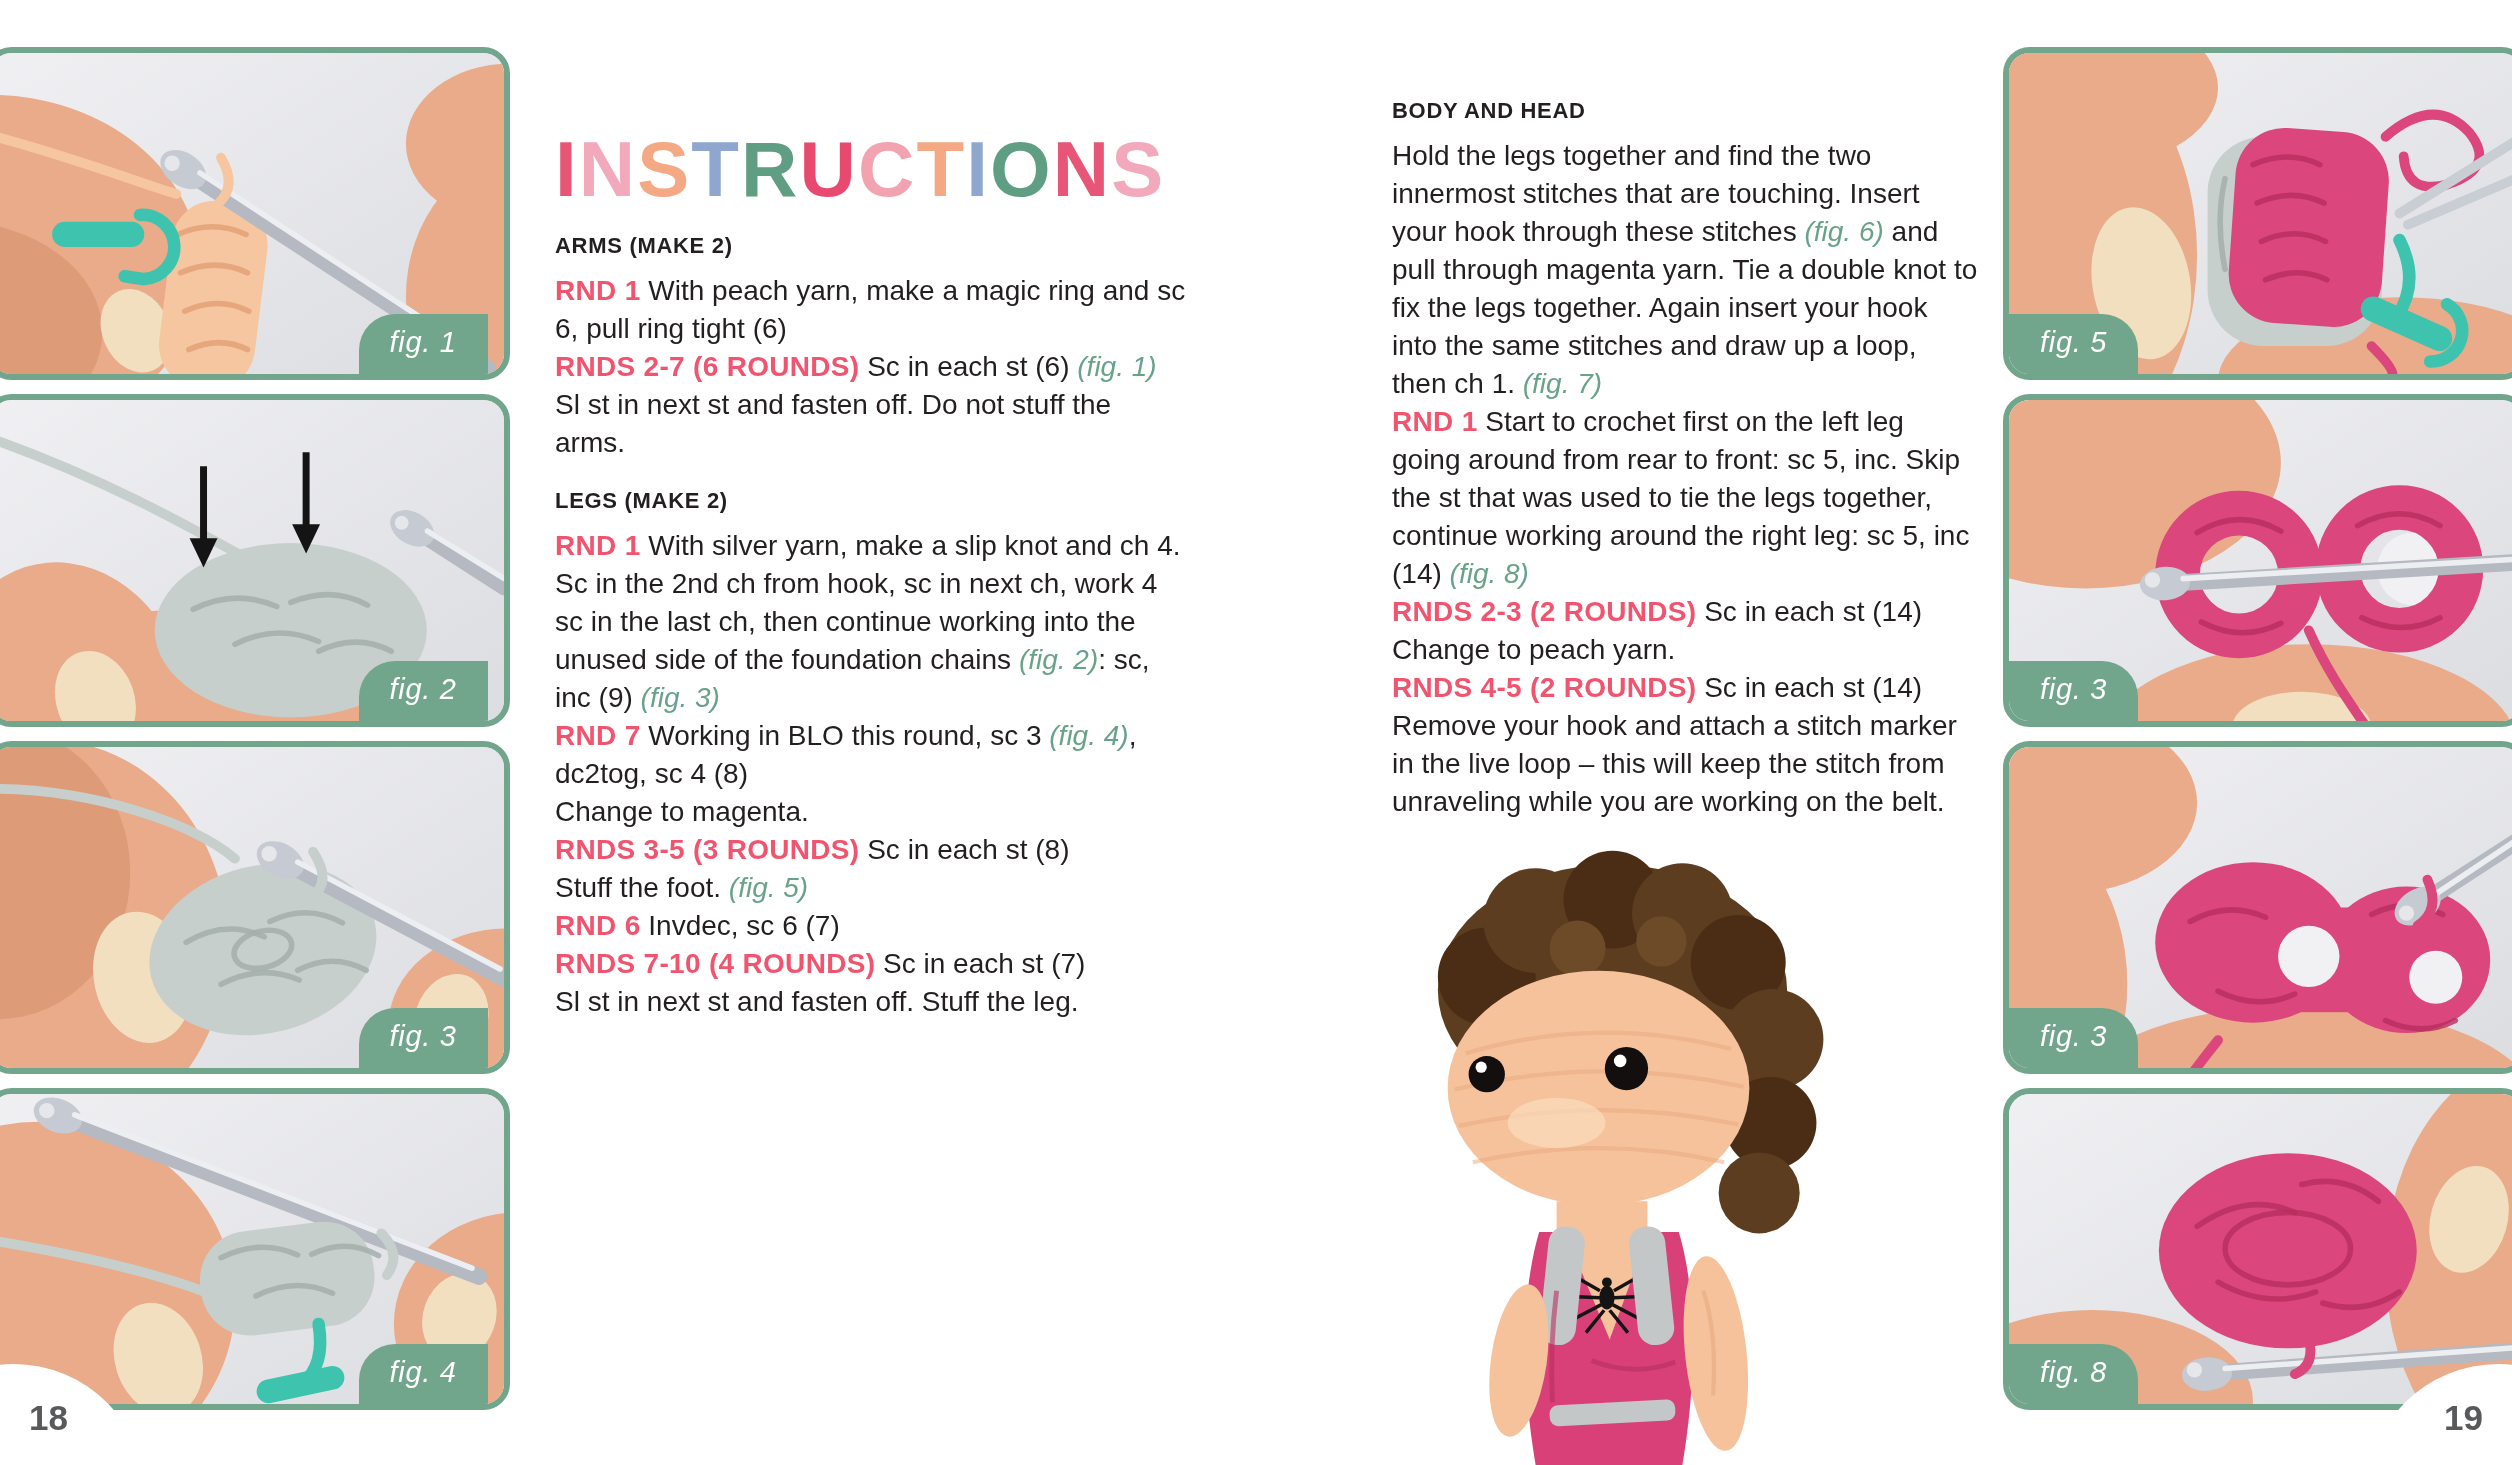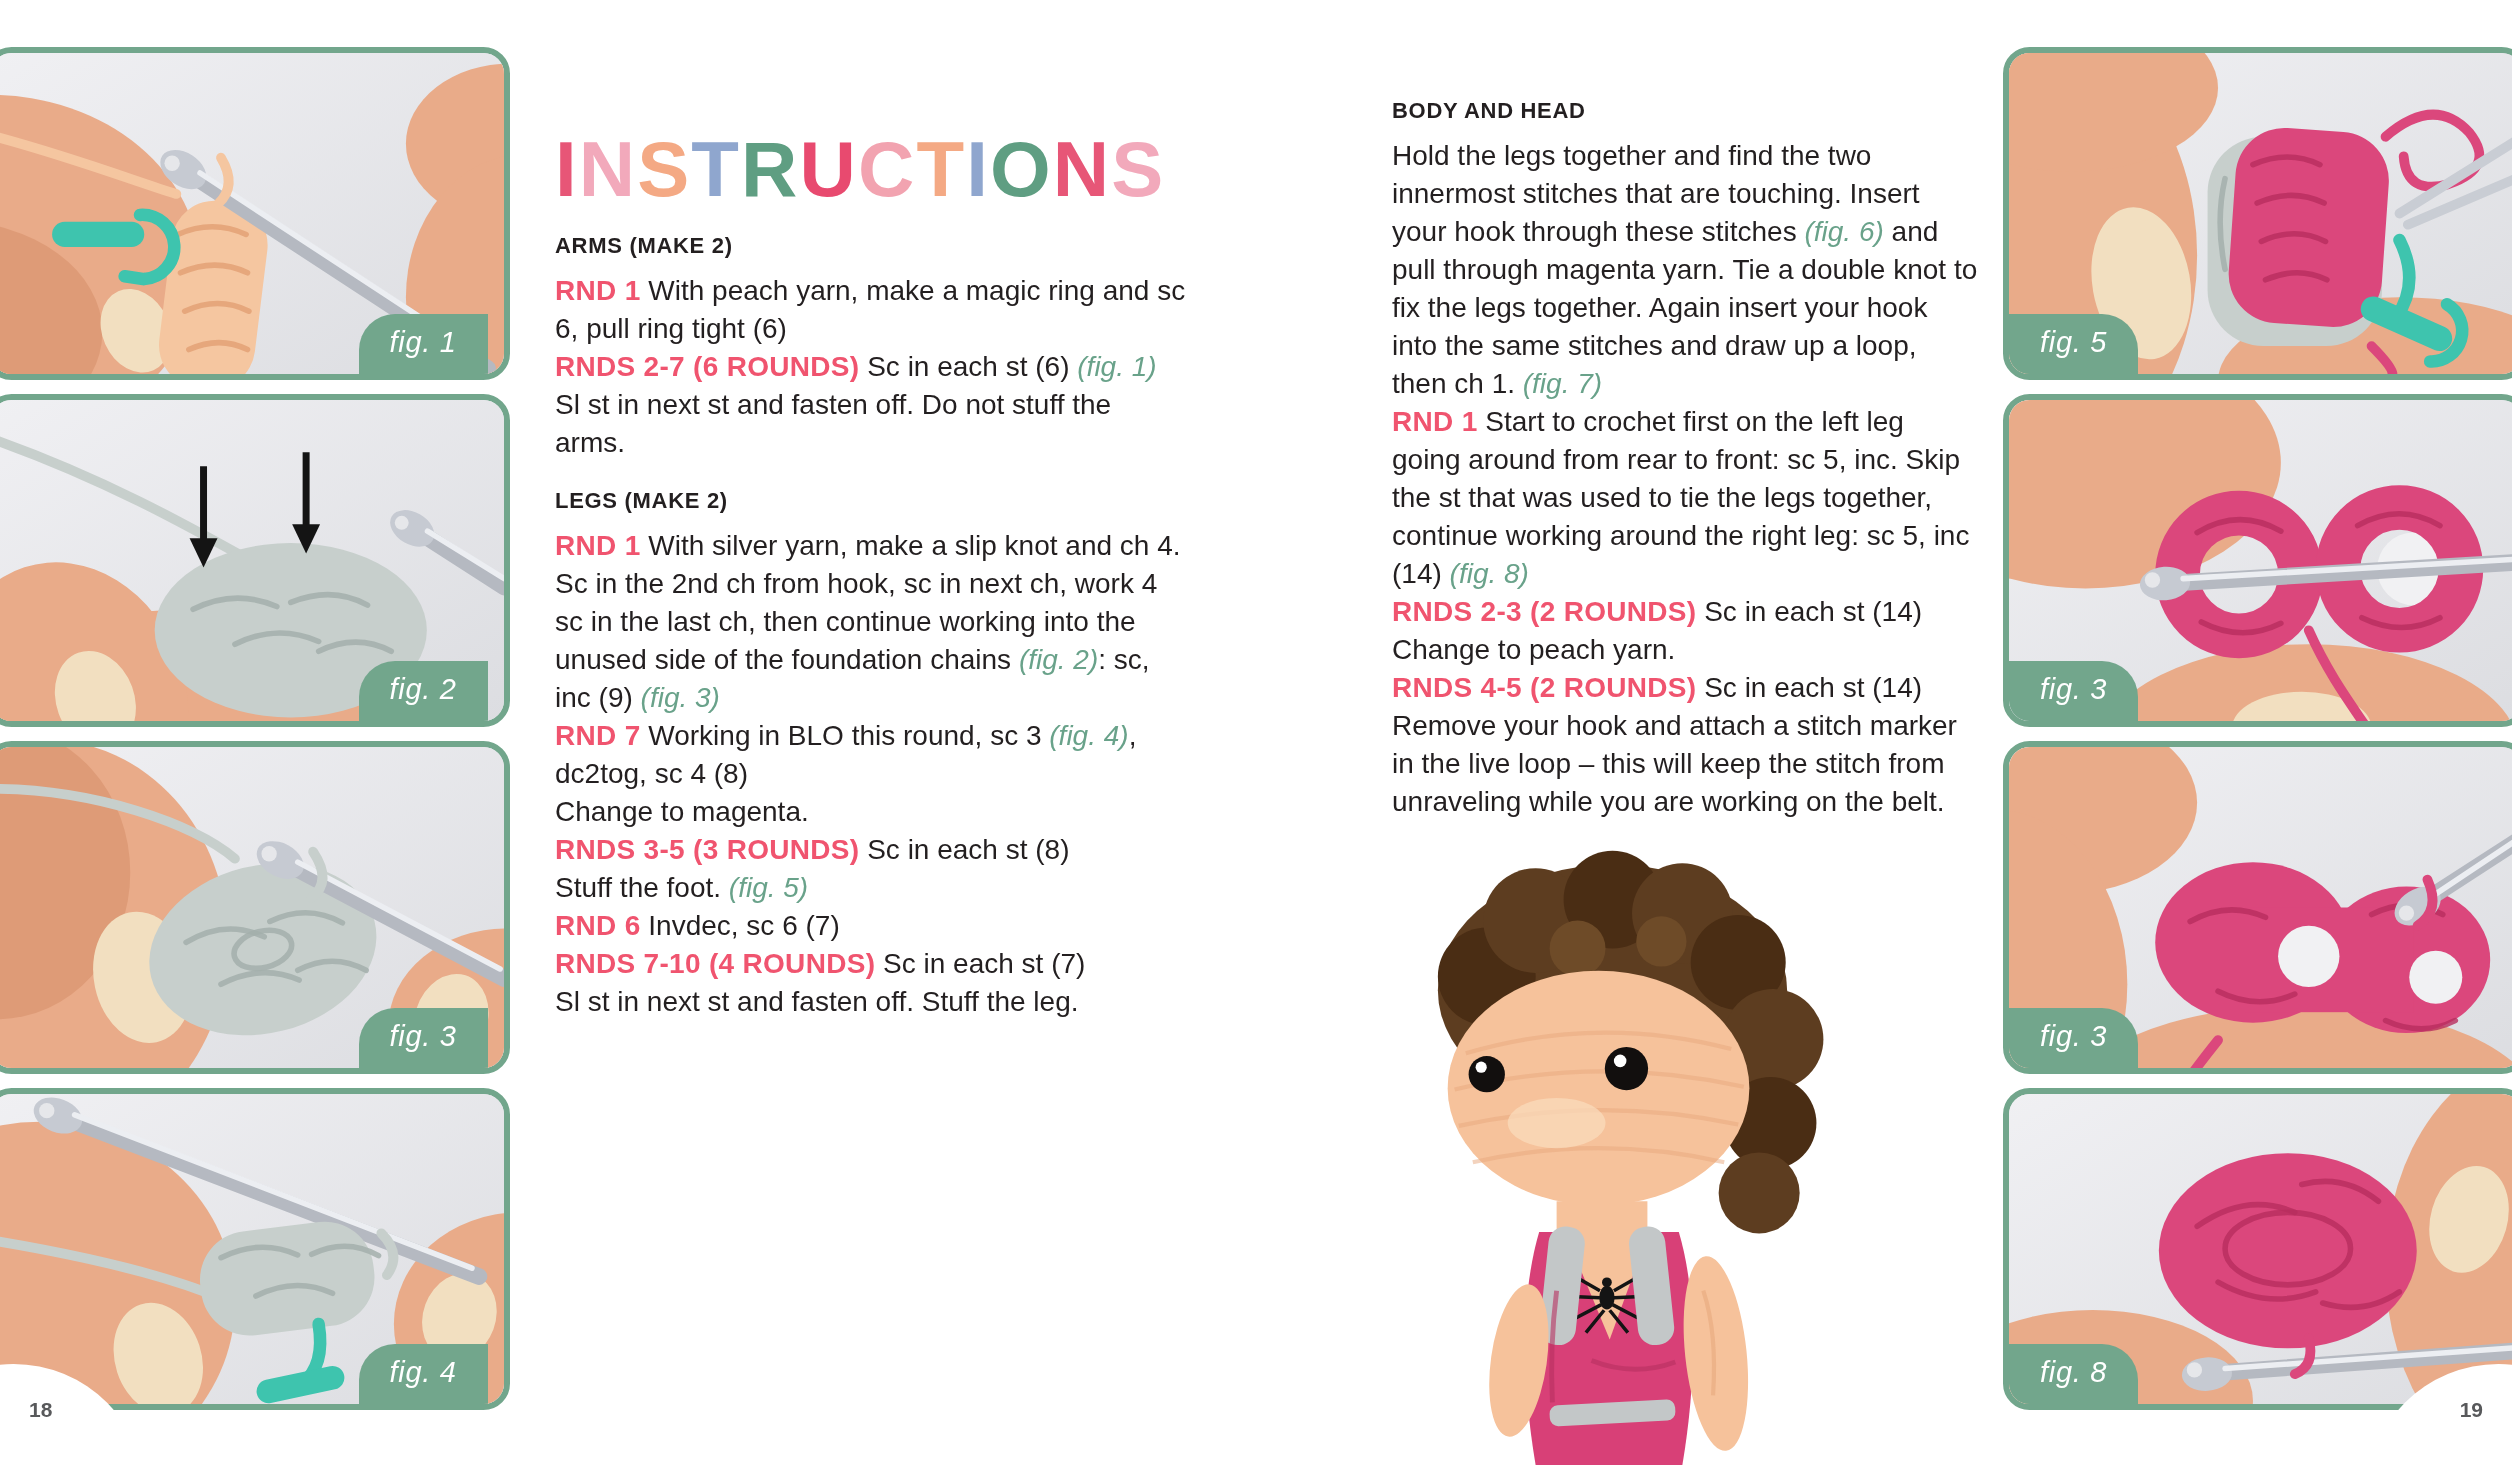--- a/index.html
+++ b/index.html
@@ -42,21 +42,21 @@
   .para{margin:0;}
   .seg-label{color:var(--label-pink);font-weight:700;letter-spacing:0.3px;}
   .seg-fig{color:var(--fig-green);font-style:italic;}
   
   .doll{position:absolute;left:1382px;top:844px;width:447px;height:621px;}
   .doll svg{display:block;width:100%;height:100%;}
   
   .corner-circle{position:absolute;width:265px;height:265px;border-radius:50%;background:#ffffff;top:1364px;}
   .corner-circle.left{left:-119px;}
   .corner-circle.right{right:-119px;}
-  .page-number{position:absolute;top:1398px;font-size:21px;font-weight:700;color:var(--pagenum);}
+  .page-number{position:absolute;top:1398px;font-size:35px;font-weight:700;color:var(--pagenum);}
   .page-number.left{left:29px;}
   .page-number.right{right:29px;text-align:center;}
   
   .bg{fill:url(#bgG);}
   .skin{fill:#E9AB89;}
   .skin-d{fill:#DE9B77;}
   .nail{fill:#F2DFC0;}
   .yarn-peach{fill:#F5C6A0;}
   .yarn-silver{fill:#C7CFCC;}
   .yarn-magenta{fill:#DB477C;}

